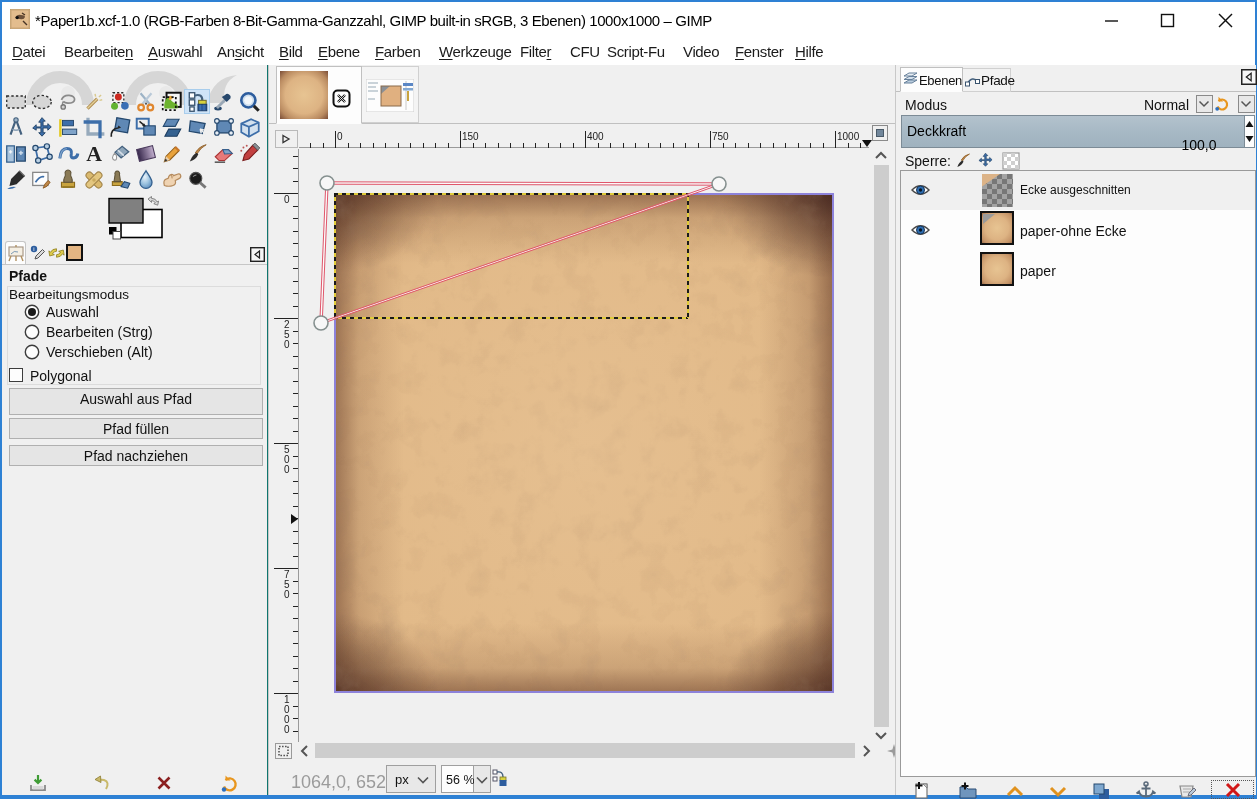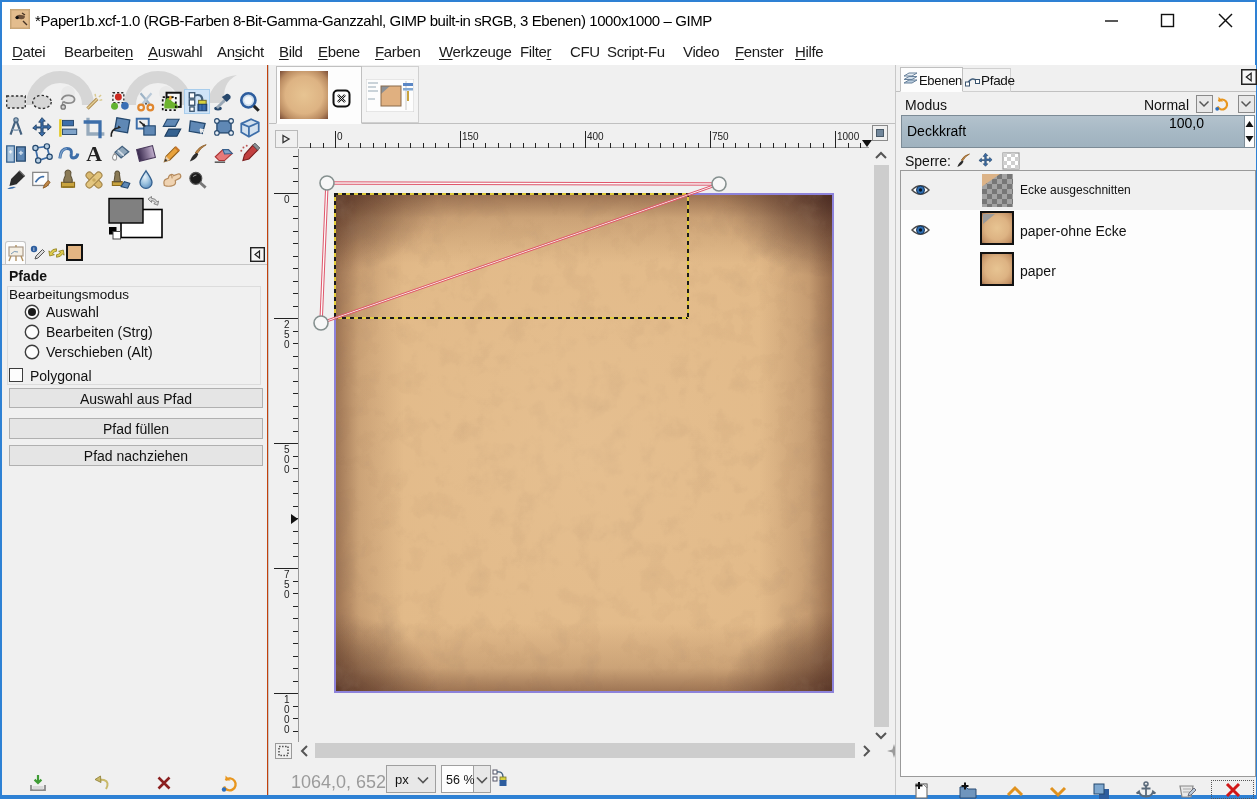--- a/index.html
+++ b/index.html
@@ -1,17 +1,17 @@
 <!DOCTYPE html>
 <html><head><meta charset="utf-8">
 <style>
 html,body{margin:0;padding:0;}
 body{width:1257px;height:799px;overflow:hidden;font-family:"Liberation Sans",sans-serif;background:#f0f0f0;}
 .abs{position:absolute;}
-#win{position:absolute;left:0;top:0;width:1257px;height:799px;background:#c2410c;
+#win{position:absolute;left:0;top:0;width:1257px;height:799px;background:#0f766e;
 border-left:2px solid #2e81d4;border-right:2px solid #2e81d4;border-top:2px solid #2e81d4;border-bottom:4px solid #2e81d4;box-sizing:border-box;}
 #titlebar{position:absolute;left:0;top:0;width:1253px;height:36px;background:#fff;}
 #menubar{position:absolute;left:0;top:36px;width:1253px;height:27px;background:#fff;}
 .mi{position:absolute;top:5px;font-size:15px;letter-spacing:-0.35px;color:#1a1a1a;white-space:nowrap;}
 .mi u{text-decoration:underline;text-underline-offset:2px;}
 #toolbox{position:absolute;left:0;top:63px;width:265px;height:730px;background:#f0f0f0;}
 #canvasarea{position:absolute;left:266px;top:63px;width:626px;height:730px;background:#f0f0f0;border-left:1px solid #c8c8c8;}
 #rightpanel{position:absolute;left:893px;top:63px;width:360px;height:730px;background:#f0f0f0;border-left:1px solid #c8c8c8;}
 .btn{position:absolute;background:#e5e5e5;border:1px solid #b0b0b0;font-size:14px;color:#111;text-align:center;box-sizing:border-box;}
 .ruler-num{position:absolute;font-size:10px;color:#222;}
@@ -318,21 +318,21 @@
       <svg class="abs" style="left:22px;top:259px" width="16" height="16">
         <circle cx="8" cy="8" r="6.7" fill="#fdfdfd" stroke="#3c3c3c" stroke-width="1.4"></circle>
       </svg>
       <div class="abs" style="left:44px;top:259px;font-size:14px;color:#111">Bearbeiten (Strg)</div>
       <svg class="abs" style="left:22px;top:279px" width="16" height="16">
         <circle cx="8" cy="8" r="6.7" fill="#fdfdfd" stroke="#3c3c3c" stroke-width="1.4"></circle>
       </svg>
       <div class="abs" style="left:44px;top:279px;font-size:14px;color:#111">Verschieben (Alt)</div>
       <div class="abs" style="left:7px;top:303px;width:14px;height:14px;background:#fdfdfd;border:1.4px solid #3c3c3c;box-sizing:border-box"></div>
       <div class="abs" style="left:28px;top:303px;font-size:14px;color:#111">Polygonal</div>
-      <div class="btn" style="left:7px;top:323px;width:254px;height:20px;line-height:20px">Auswahl aus Pfad</div>
+      <div class="btn" style="left:7px;top:323px;width:254px;height:27px;line-height:20px">Auswahl aus Pfad</div>
       <div class="btn" style="left:7px;top:380px;width:254px;height:21px;line-height:20px">Pfad nachziehen</div>
       <div class="btn" style="left:7px;top:353px;width:254px;height:21px;line-height:20px">Pfad füllen</div>
       <svg class="abs" style="left:26px;top:708px" width="20" height="20" viewBox="0 0 20 20">
 <path d="M10 2 v8 m-3.4 -3.4 l3.4 3.4 3.4 -3.4" stroke="#3f9c35" stroke-width="2.2" fill="none"></path>
 <path d="M3 12 v5 h14 v-5" fill="none" stroke="#8a8a8a" stroke-width="1.8"></path>
         <rect x="4.5" y="13" width="11" height="3.5" fill="#d9d9d9"></rect>
 </svg>
       <svg class="abs" style="left:89px;top:708px" width="20" height="20" viewBox="0 0 20 20">
 <path d="M15 16 q4 -7 -2 -9 l-5 -0.5" fill="none" stroke="#c9b96a" stroke-width="2"></path>
 <path d="M9.5 3 L4 6.5 L10 9.5z" fill="#c9b96a" stroke="#8a7a30" stroke-width="0.8"></path>
@@ -630,21 +630,21 @@
 <path d="M4.5 6 a5 5 0 1 1 -1 5.5" fill="none" stroke="#e8961e" stroke-width="2.2"></path>
 <path d="M4.5 1.8 v4.6 h4.6z" fill="#e8961e"></path>
 <circle cx="3.2" cy="13.8" r="1.9" fill="#2e6fbd"></circle>
 </svg>
       <div class="abs" style="left:342px;top:30px;width:17px;height:18px;background:#e8e8e8;border:1px solid #8a8a8a;box-sizing:border-box"></div>
       <svg class="abs" style="left:343px;top:34px" width="14" height="10">
         <path class="chev" d="M2.5 2.5 L7 7 L11.5 2.5" style="stroke-width:1.5"></path>
       </svg>
       <div class="abs" style="left:5px;top:50px;width:344px;height:33px;background:linear-gradient(180deg,#b3c2cd 0%,#a6b8c4 55%,#9fb2bf 100%);border:1px solid #7c8b96;box-sizing:border-box"></div>
       <div class="abs" style="left:11px;top:58px;font-size:14px;color:#000">Deckkraft</div>
-      <div class="abs" style="left:273px;top:50px;width:60px;text-align:left;font-size:14px;color:#000">100,0</div>
+      <div class="abs" style="left:273px;top:72px;width:60px;text-align:center;font-size:14px;color:#000">100,0</div>
       <div class="abs" style="left:348px;top:50px;width:11px;height:33px;background:#fdfdfd;border:1px solid #7c8b96;box-sizing:border-box"></div>
       <svg class="abs" style="left:348px;top:50px" width="11" height="33">
         <path d="M1.5 12 L5.5 6 L9.5 12z" fill="#111"></path>
         <path d="M1.5 21 L9.5 21 L5.5 27z" fill="#111"></path>
       </svg>
       <div class="abs" style="left:9px;top:88px;font-size:14px;color:#111">Sperre:</div>
       <svg class="abs" style="left:58px;top:87px" width="18" height="18" viewBox="0 0 18 18">
 <path d="M15.5 2 q-4 2 -7 7 l-1.3 -0.9 q2.8 -5 8.3 -6.1z" fill="#c08848" stroke="#8a5a24" stroke-width="0.7"></path>
 <path d="M8.3 8.6 q-3 1.3 -5 6.4 q4.8 -1.4 6.2 -5.4z" fill="#2c2c2c"></path>
 </svg>

